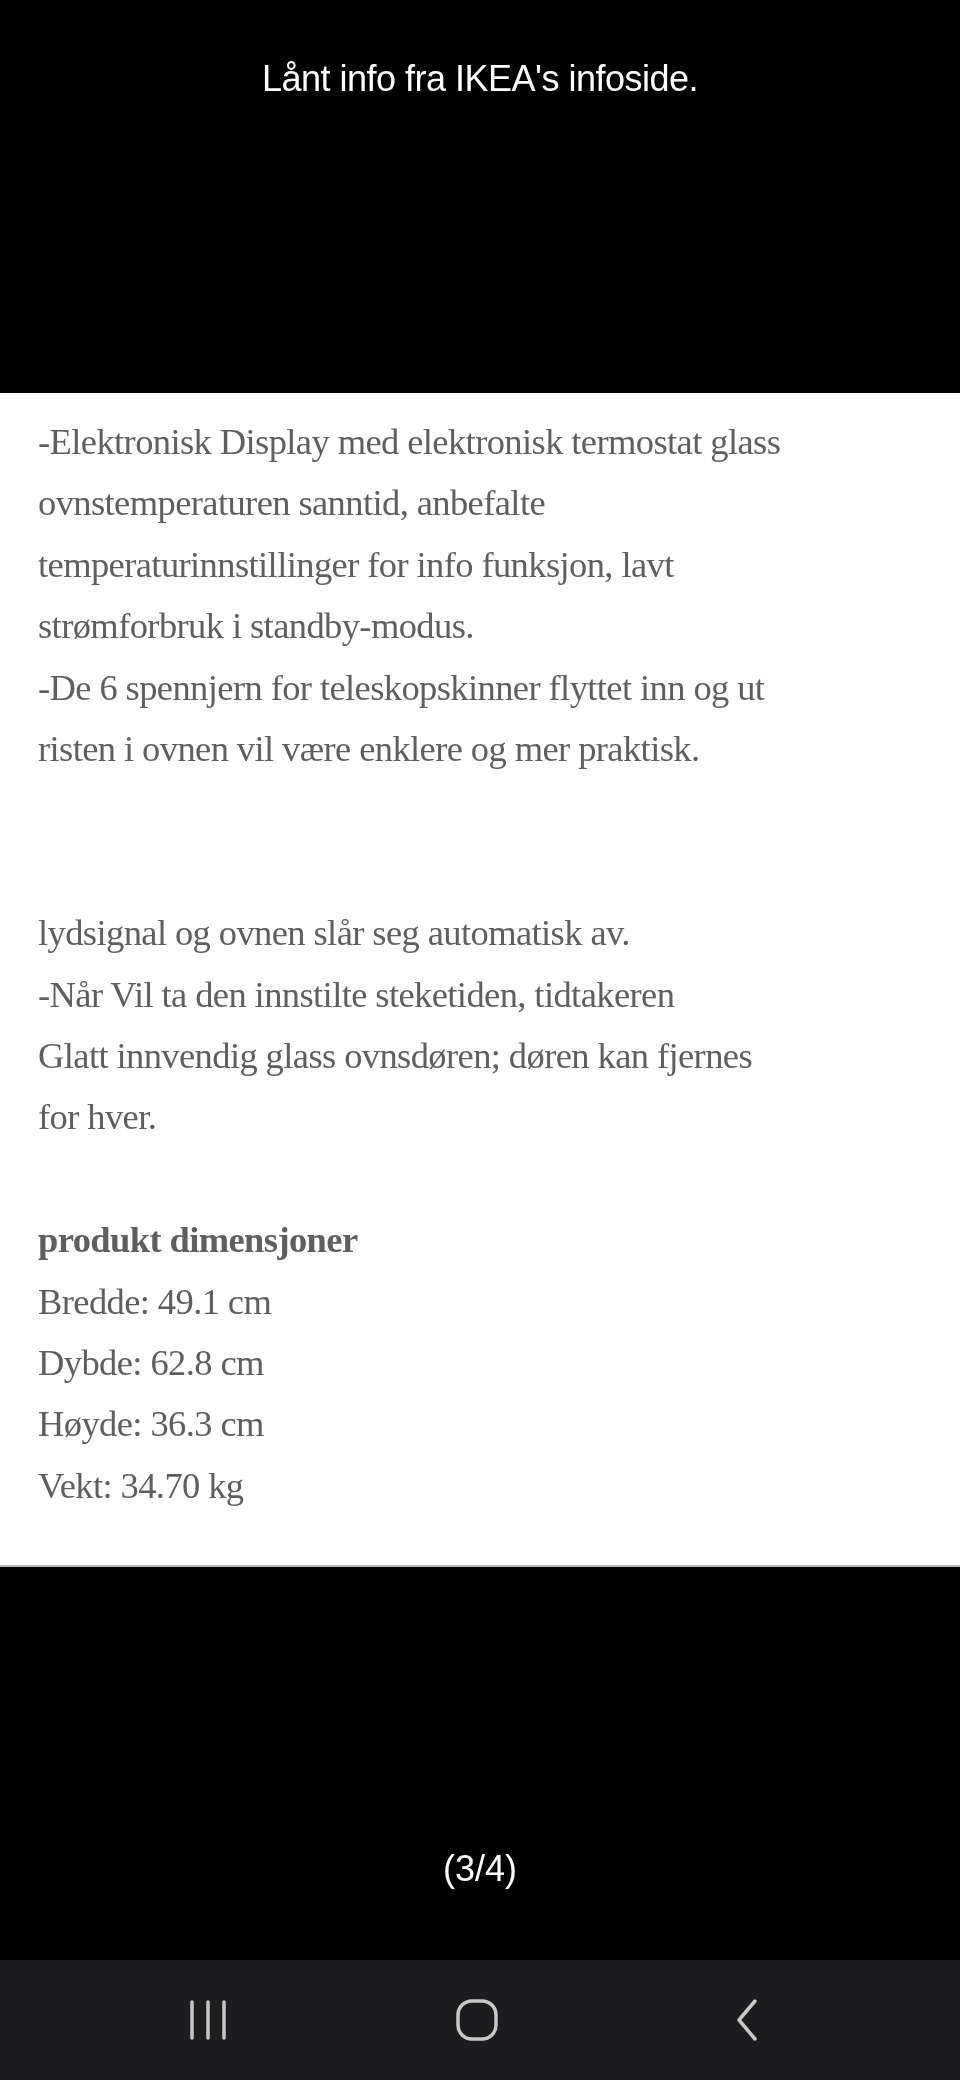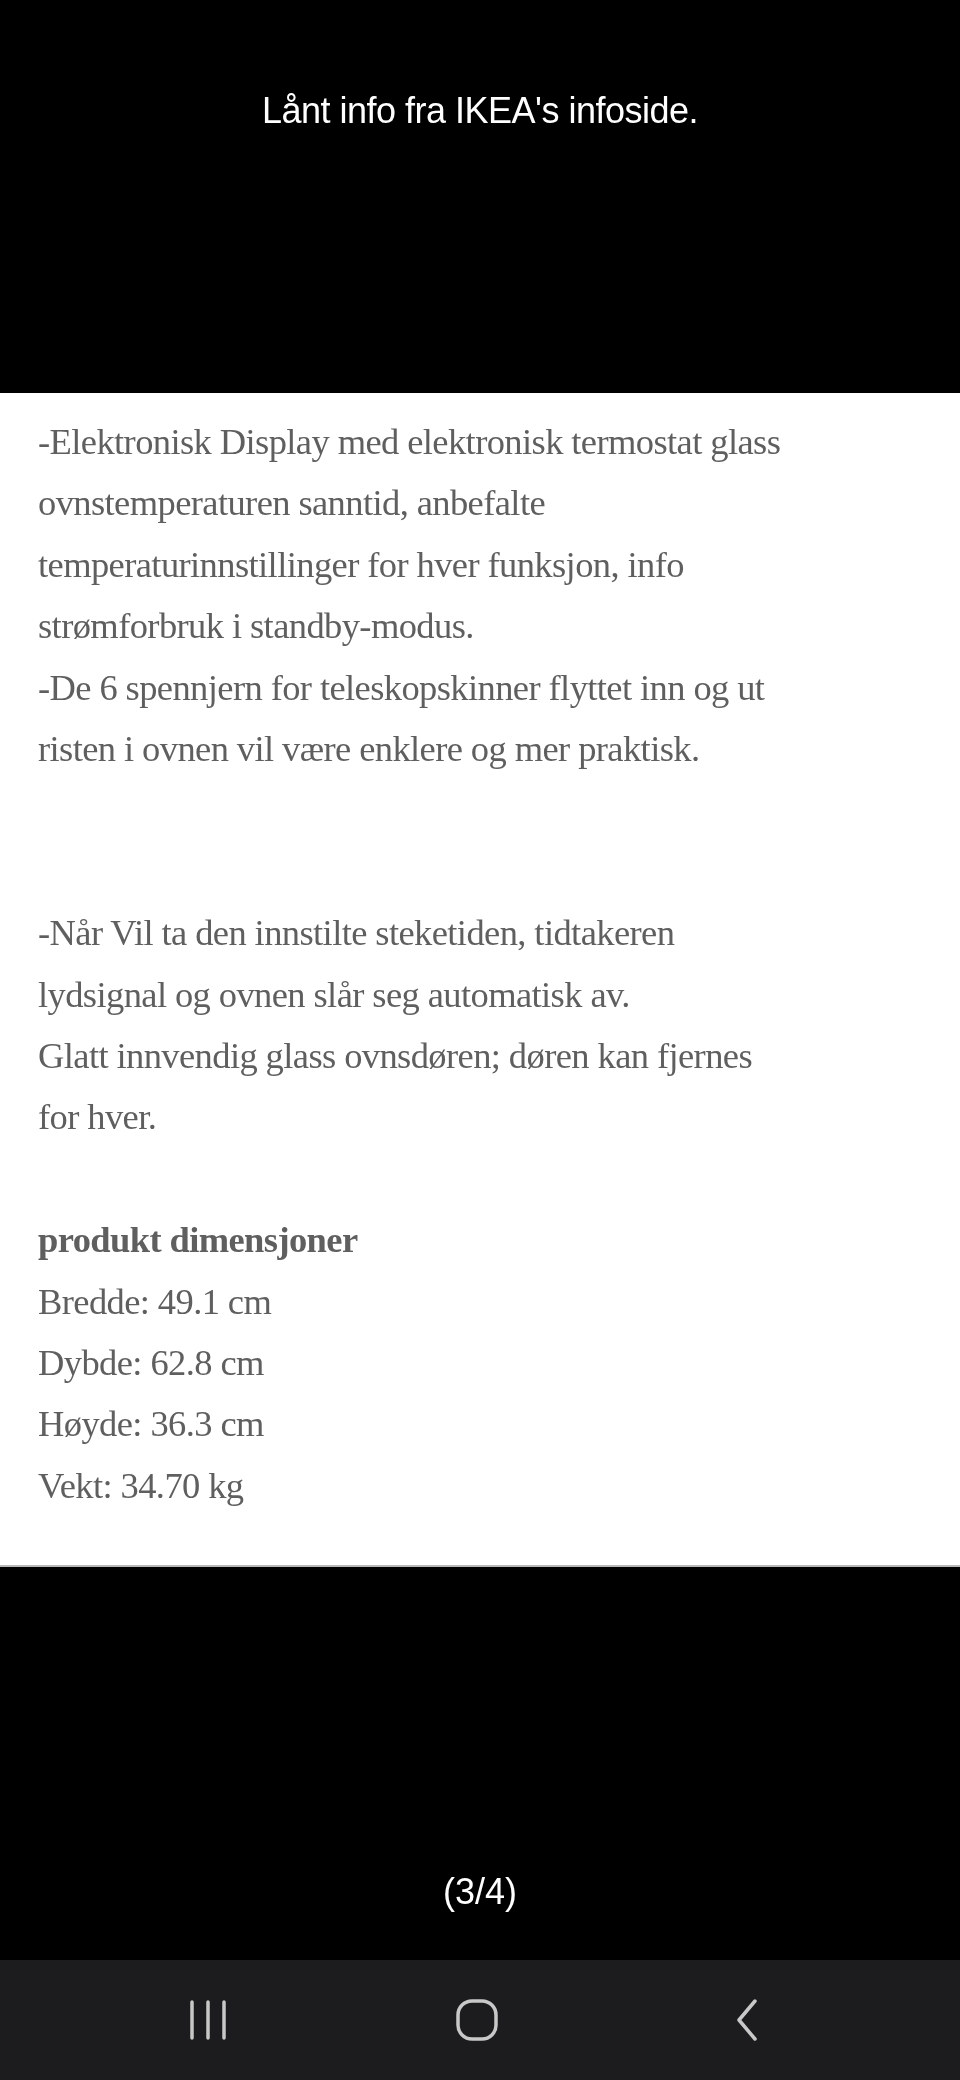--- a/index.html
+++ b/index.html
@@ -4,61 +4,60 @@
   <style>
     html, body { margin: 0; padding: 0; }
     body {
       width: 960px; height: 2080px; background: #000; position: relative; overflow: hidden;
       font-family: "Liberation Sans", sans-serif;
     }
     .caption {
       position: absolute; top: 58px; left: 0; width: 960px; text-align: center;
       color: #fff; font-size: 36px; letter-spacing: -0.5px;
       font-family: "Liberation Sans", sans-serif;
-      margin-top: 32px;
     }
     .image-panel {
       position: absolute; top: 393px; left: 0; width: 960px; height: 1172px;
       background: #fff; border-bottom: 2px solid #b8b8b8;
     }
     .doc-text {
       position: absolute; left: 38px; top: 18px; width: 900px;
       font-family: "Liberation Serif", serif; font-size: 36.5px; color: #5f5f5f;
       line-height: 61.4px; letter-spacing: -0.6px;
     }
     .doc-text .line { display: block; white-space: nowrap; }
     .doc-text .gap { display: block; height: 61.4px; }
     .doc-text .bold { font-weight: bold; }
     .page-counter {
       position: absolute; top: 1848px; left: 0; width: 960px; text-align: center;
-      color: #fff; font-size: 36px; font-family: "Liberation Sans", sans-serif; margin-top: 23px;
+      color: #fff; font-size: 36px; font-family: "Liberation Sans", sans-serif;
     }
     .navbar {
       position: absolute; top: 1960px; left: 0; width: 960px; height: 120px; background: #1c1c1f;
     }
     .nav-btn { position: absolute; top: 0; height: 120px; width: 120px; cursor: pointer; }
     .nav-btn svg { position: absolute; left: 50%; top: 50%; transform: translate(-50%, -50%); }
   </style>
 </head>
 <body>
 
 <div class="caption">Lånt info fra IKEA's infoside.</div>
 
 <div class="image-panel">
   <div class="doc-text">
     <span class="line">-Elektronisk Display med elektronisk termostat glass</span>
     <span class="line">ovnstemperaturen sanntid, anbefalte</span>
-    <span class="line">temperaturinnstillinger for hver funksjon, info</span>
+    <span class="line">temperaturinnstillinger for info funksjon, lavt</span>
     <span class="line">strømforbruk i standby-modus.</span>
     <span class="line">-De 6 spennjern for teleskopskinner flyttet inn og ut</span>
     <span class="line">risten i ovnen vil være enklere og mer praktisk.</span>
     <span class="gap"></span>
     <span class="gap"></span>
+    <span class="line">lydsignal og ovnen slår seg automatisk av.</span>
     <span class="line">-Når Vil ta den innstilte steketiden, tidtakeren</span>
-    <span class="line">lydsignal og ovnen slår seg automatisk av.</span>
     <span class="line">Glatt innvendig glass ovnsdøren; døren kan fjernes</span>
     <span class="line">for hver.</span>
     <span class="gap"></span>
     <span class="line bold">produkt dimensjoner</span>
     <span class="line">Bredde: 49.1 cm</span>
     <span class="line">Dybde: 62.8 cm</span>
     <span class="line">Høyde: 36.3 cm</span>
     <span class="line">Vekt: 34.70 kg</span>
   </div>
 </div>

